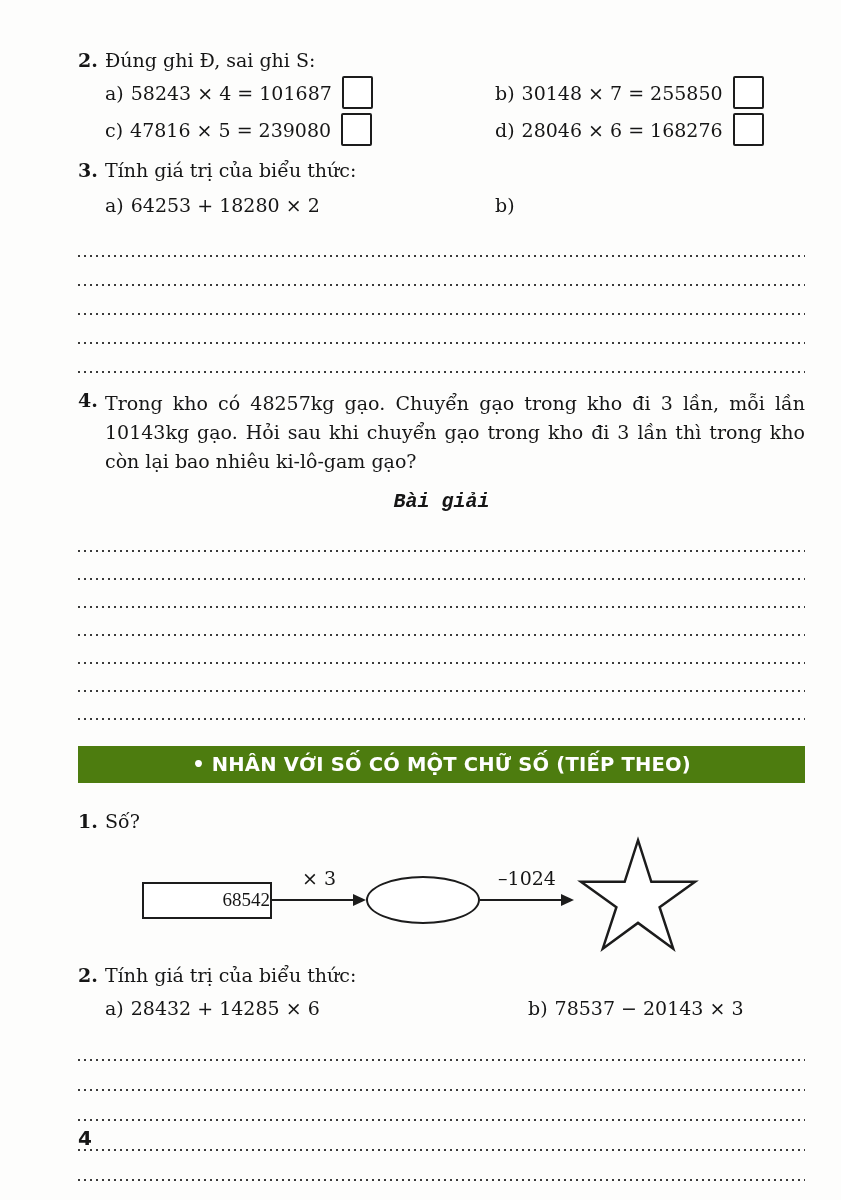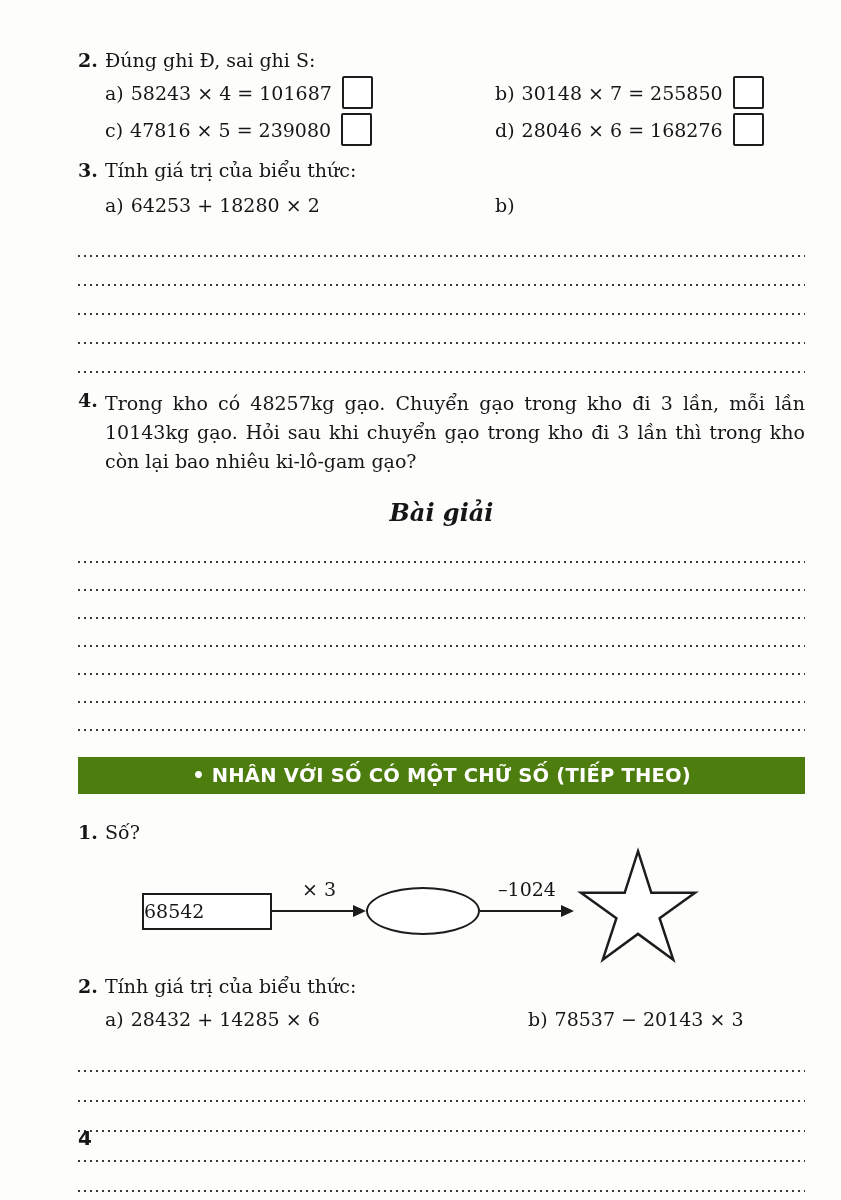--- a/index.html
+++ b/index.html
@@ -45,26 +45,27 @@
     background-position:0 bottom;
     background-repeat:no-repeat;
   }
   .dots2 .dotline { height:28px; }
   .dots3 .dotline { height:30px; }
 
   .word-problem { display:flex; margin-top:16px; }
   .word-problem p { margin:0; flex:1; text-align:justify; line-height:29px; }
 
   .solution-label {
-    margin-top:23px;
+    margin-top:12px;
     text-align:center;
     font-weight:bold;
     font-style:italic;
-    font-size:24px;
+    font-size:20px;
     line-height:28px;
+    font-family:Liberation Mono, monospace;
   }
 
   .section-bar {
     margin-top:26px;
     height:37px;
     background:#4d7c0f;
     color:#ffffff;
     font-family:"DejaVu Sans", sans-serif;
     font-weight:bold;
     font-size:19.5px;
@@ -79,23 +80,24 @@
   .diagram {
     margin-top:6px;
     margin-left:64px;
     height:118px;
     display:flex;
     align-items:center;
   }
   .num-box {
     width:126px; height:33px;
     border:2px solid #1c1c1c;
-    display:flex; align-items:center; justify-content:flex-start;
+    display:flex; align-items:center; justify-content:flex-end;
     background:#fff;
     flex:0 0 auto;
+    font-family:Liberation Serif, serif;
   }
   .arrow { position:relative; flex:0 0 auto; display:flex; align-items:center; }
   .arrow .op-label {
     position:absolute; top:-25px; left:0; width:100%;
     text-align:center; white-space:nowrap;
   }
   .ellipse {
     width:110px; height:44px;
     border:2px solid #1c1c1c;
     border-radius:50%;

